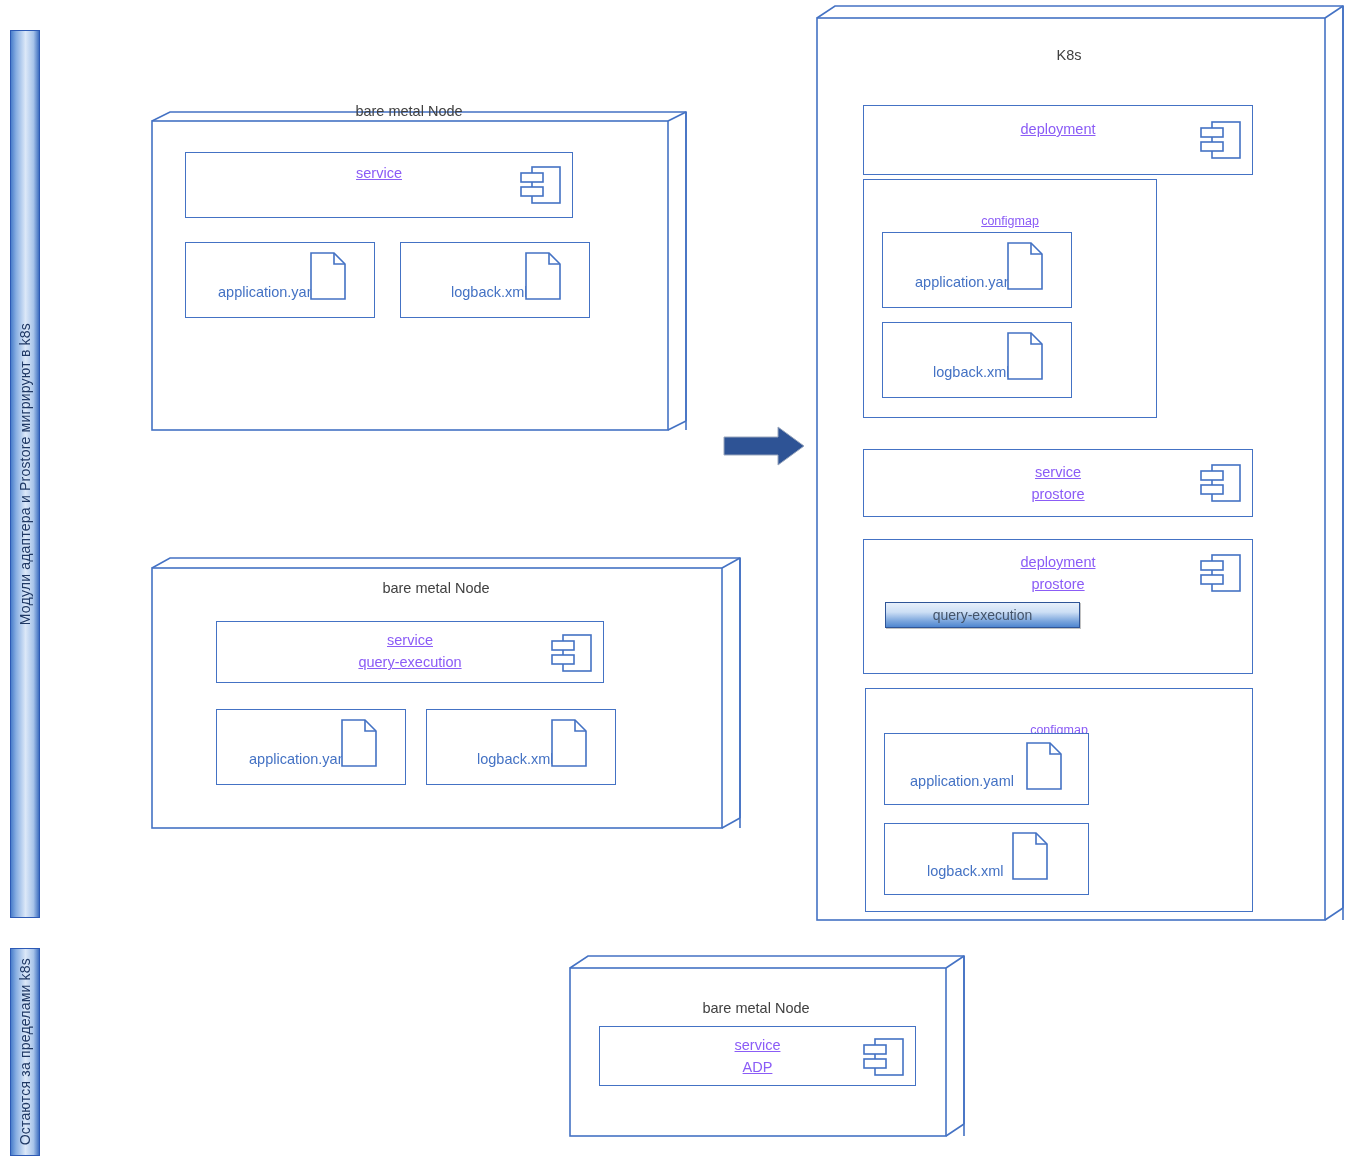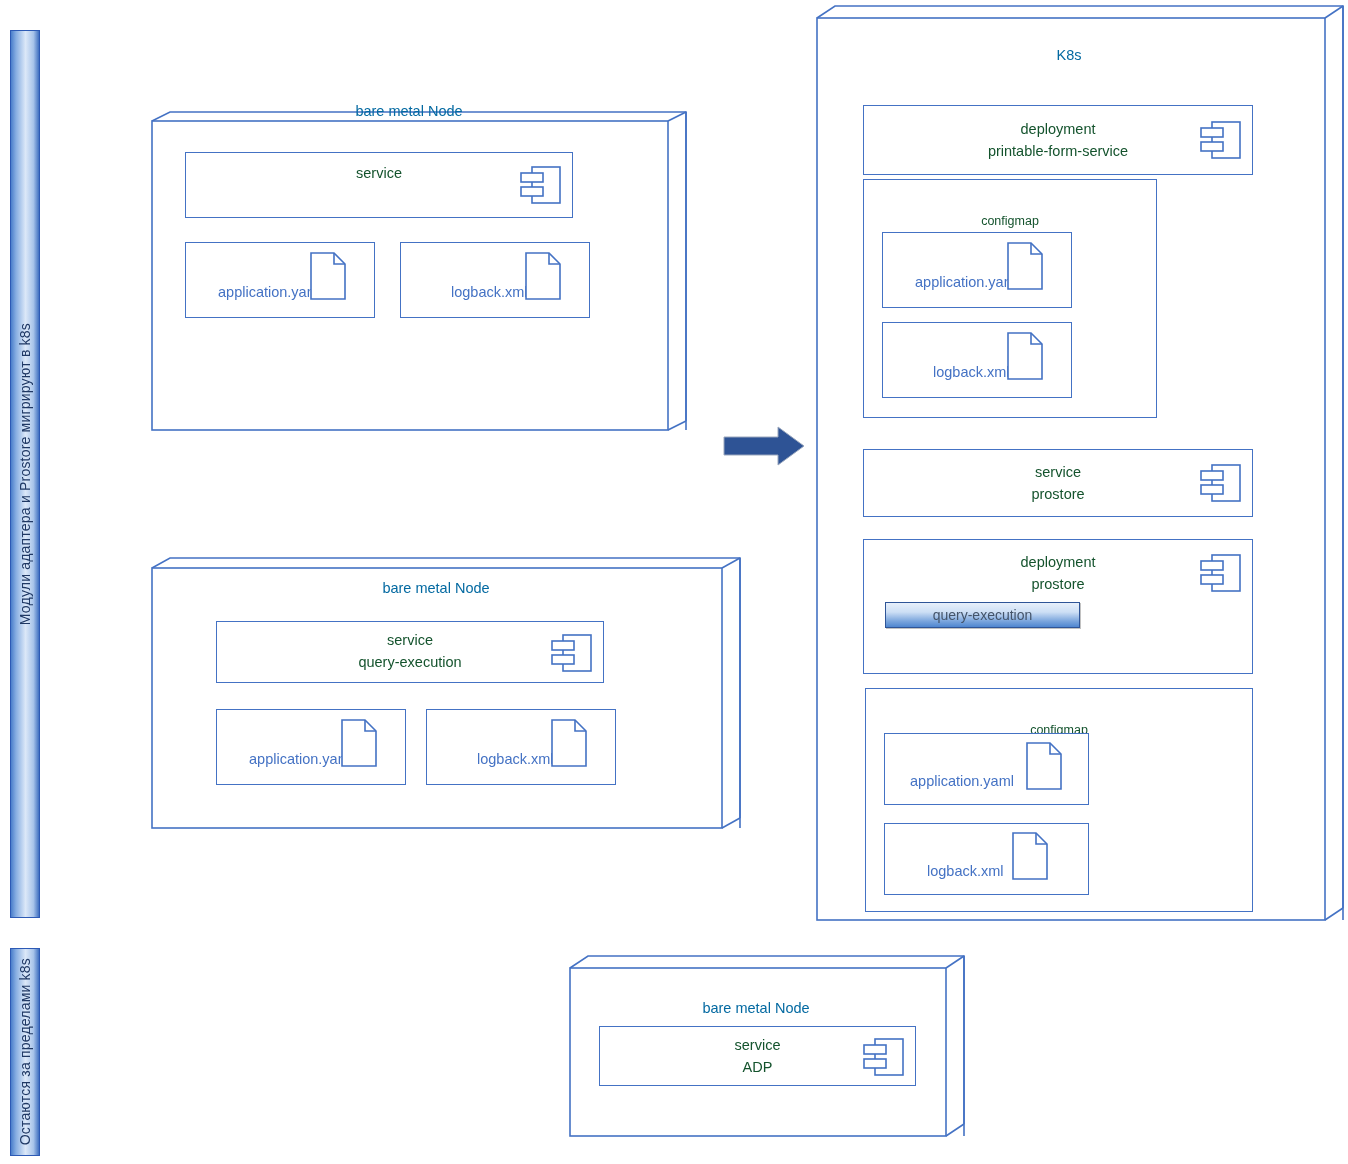--- a/index.html
+++ b/index.html
@@ -44,39 +44,40 @@
   
   .node {
     position: absolute;
     box-sizing: border-box;
   }
   .node-title {
     position: absolute;
     left: 0;
     width: 100%;
     text-align: center;
-    color: #0369a1;
+    color: #404040;
     font-size: 14.5px;
   }
 
   
   .rect {
     position: absolute;
     box-sizing: border-box;
     border: 1.6px solid #4472C4;
     background: #ffffff;
   }
   .rect-label {
     position: absolute;
     width: 100%;
     left: 0;
     text-align: center;
-    color: #14532d;
+    color: #8b5cf6;
     font-size: 14.5px;
     line-height: 22px;
+    text-decoration: underline;
   }
   .rect-label.small {
     font-size: 12.5px;
     line-height: 16px;
     margin-top: 28px;
   }
 
   
   .comp-icon {
     position: absolute;
@@ -235,21 +236,20 @@
       <polyline points="2,16 20,4 528,4 528,918" fill="none" stroke="#4472C4" stroke-width="1.6"></polyline>
       <rect x="2" y="16" width="508" height="902" fill="#ffffff" stroke="#4472C4" stroke-width="1.6"></rect>
       <line x1="510" y1="16" x2="528" y2="4" stroke="#4472C4" stroke-width="1.6"></line>
       <line x1="510" y1="918" x2="528" y2="906" stroke="#4472C4" stroke-width="1.6"></line>
       <line x1="528" y1="4" x2="528" y2="906" stroke="#4472C4" stroke-width="1.6"></line>
     </svg>
     <div class="node-title" style="top:45px;width:508px;">K8s</div>
 
     <div class="rect" style="left:48px; top:103px; width:390px; height:70px;">
       <div class="rect-label" style="top:12px;">deployment</div>
-      <div class="rect-label" style="top:34px;">printable-form-service</div>
       <svg class="comp-icon" width="42" height="40" style="right:10px; top:14px;">
         <rect x="12" y="2" width="28" height="36" fill="#ffffff" stroke="#4472C4" stroke-width="1.6"></rect>
         <rect x="1" y="8" width="22" height="9" fill="#ffffff" stroke="#4472C4" stroke-width="1.6"></rect>
         <rect x="1" y="22" width="22" height="9" fill="#ffffff" stroke="#4472C4" stroke-width="1.6"></rect>
       </svg>
     </div>
 
     <div class="rect" style="left:48px; top:177px; width:294px; height:239px;">
       <div class="rect-label small" style="top:5px;">configmap</div>
 

